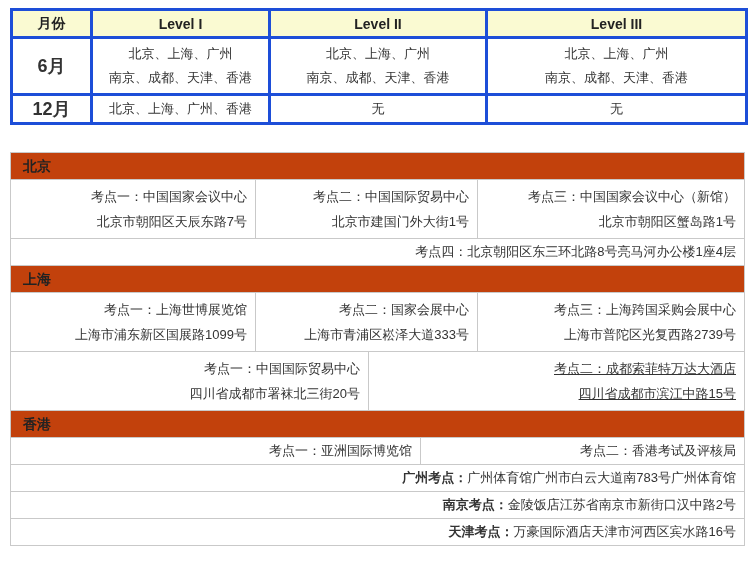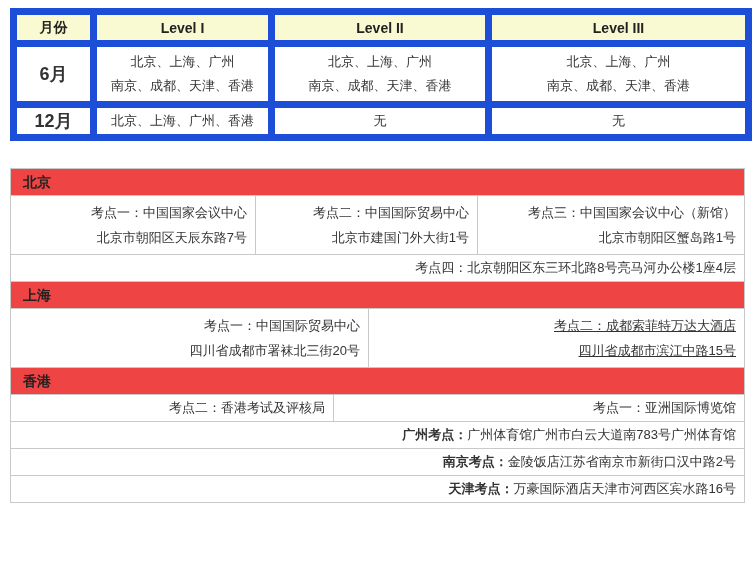--- a/index.html
+++ b/index.html
@@ -19,21 +19,21 @@
 
   
   table.t1 {
     border-collapse: collapse;
     table-layout: fixed;
     width: 735px;
     margin-top: 8px;
     font-size: 13px;
   }
   table.t1 th, table.t1 td {
-    border: 7px solid #1d4ed8;
+    border: 3px solid #1d4ed8;
     text-align: center;
     vertical-align: middle;
     padding: 0;
   }
   table.t1 th {
     background: #fafad2;
     font-weight: bold;
     font-size: 14px;
     height: 25px;
     color: #222;
@@ -47,21 +47,21 @@
   table.t1 .line { line-height: 24px; }
 
   
   .t2 {
     width: 733px;
     margin-top: 27px;
     border: 1px solid #c9c9c9;
     font-size: 13px;
   }
   .t2 .sec {
-    background: #ef4444;
+    background: #c2410c;
     font-weight: bold;
     font-size: 14px;
     line-height: 26px;
     height: 26px;
     padding-left: 12px;
     border-bottom: 1px solid #c9c9c9;
     color: #222;
   }
   .t2 .row {
     display: flex;
@@ -148,36 +148,50 @@
       <div class="cell c3">
         <div class="line">考点三：中国国家会议中心（新馆）</div>
         <div class="line">北京市朝阳区蟹岛路1号</div>
       </div>
     </div>
     <div class="row full">
       <div class="cell c1 oneline">考点四：北京朝阳区东三环北路8号亮马河办公楼1座4层</div>
     </div>
 
     <div class="sec">上海</div>
+    <div class="row cols3">
+      <div class="cell c1">
+        <div class="line">考点一：上海世博展览馆</div>
+        <div class="line">上海市浦东新区国展路1099号</div>
+      </div>
+      <div class="cell c2">
+        <div class="line">考点二：国家会展中心</div>
+        <div class="line">上海市青浦区崧泽大道333号</div>
+      </div>
+      <div class="cell c3">
+        <div class="line">考点三：上海跨国采购会展中心</div>
+        <div class="line">上海市普陀区光复西路2739号</div>
+      </div>
+    </div>
 
     <div class="row cols2cd">
       <div class="cell c1">
         <div class="line">考点一：中国国际贸易中心</div>
         <div class="line">四川省成都市署袜北三街20号</div>
       </div>
       <div class="cell c2">
         <div class="line">考点二：成都索菲特万达大酒店</div>
         <div class="line">四川省成都市滨江中路15号</div>
       </div>
     </div>
 
     <div class="sec">香港</div>
     <div class="row cols2hk">
+      <div class="cell c1 oneline">考点一：亚洲国际博览馆</div>
       <div class="cell c2 oneline">考点二：香港考试及评核局</div>
-      <div class="cell c1 oneline">考点一：亚洲国际博览馆</div>
     </div>
 
     <div class="row full">
       <div class="cell c1 oneline">
         <span class="bold">广州考点：</span><span>广州体育馆广州市白云大道南783号广州体育馆</span>
       </div>
     </div>
     <div class="row full">
       <div class="cell c1 oneline">
         <span class="bold">南京考点：</span><span>金陵饭店江苏省南京市新街口汉中路2号</span>

